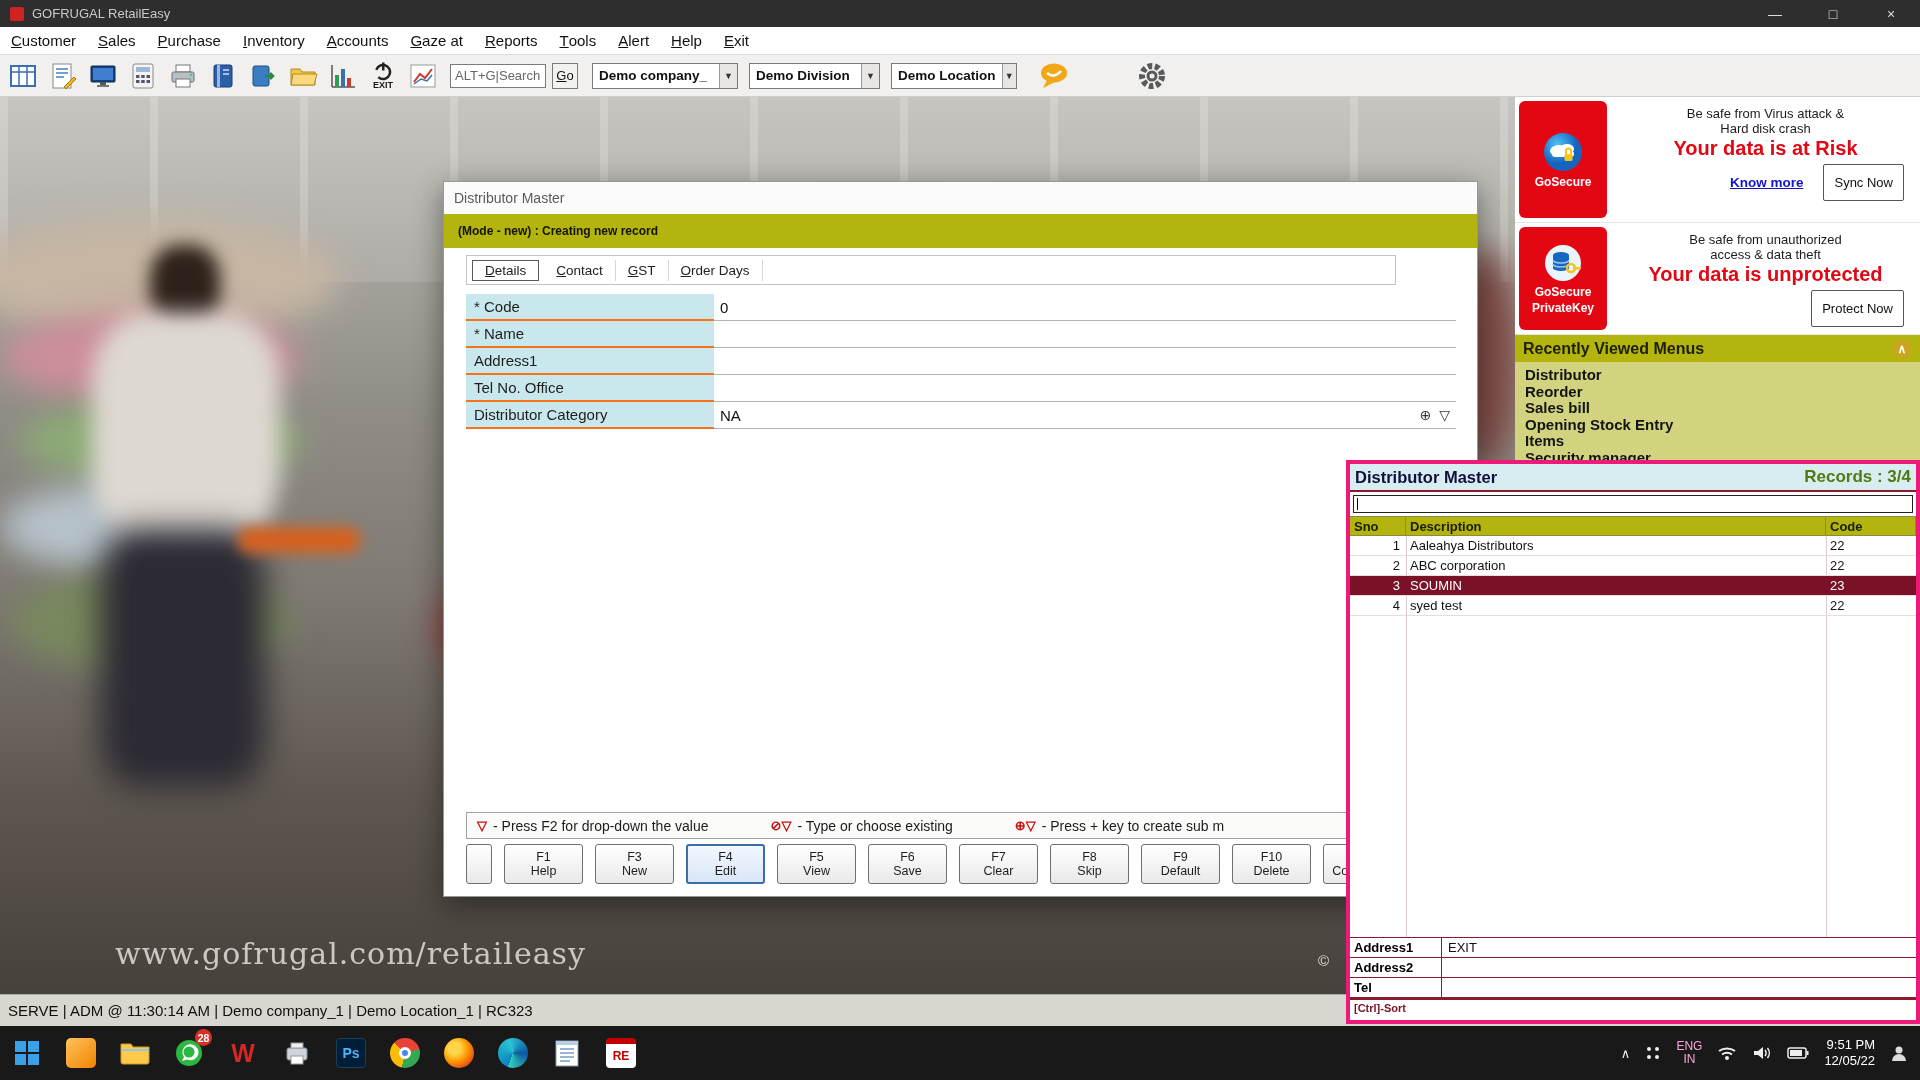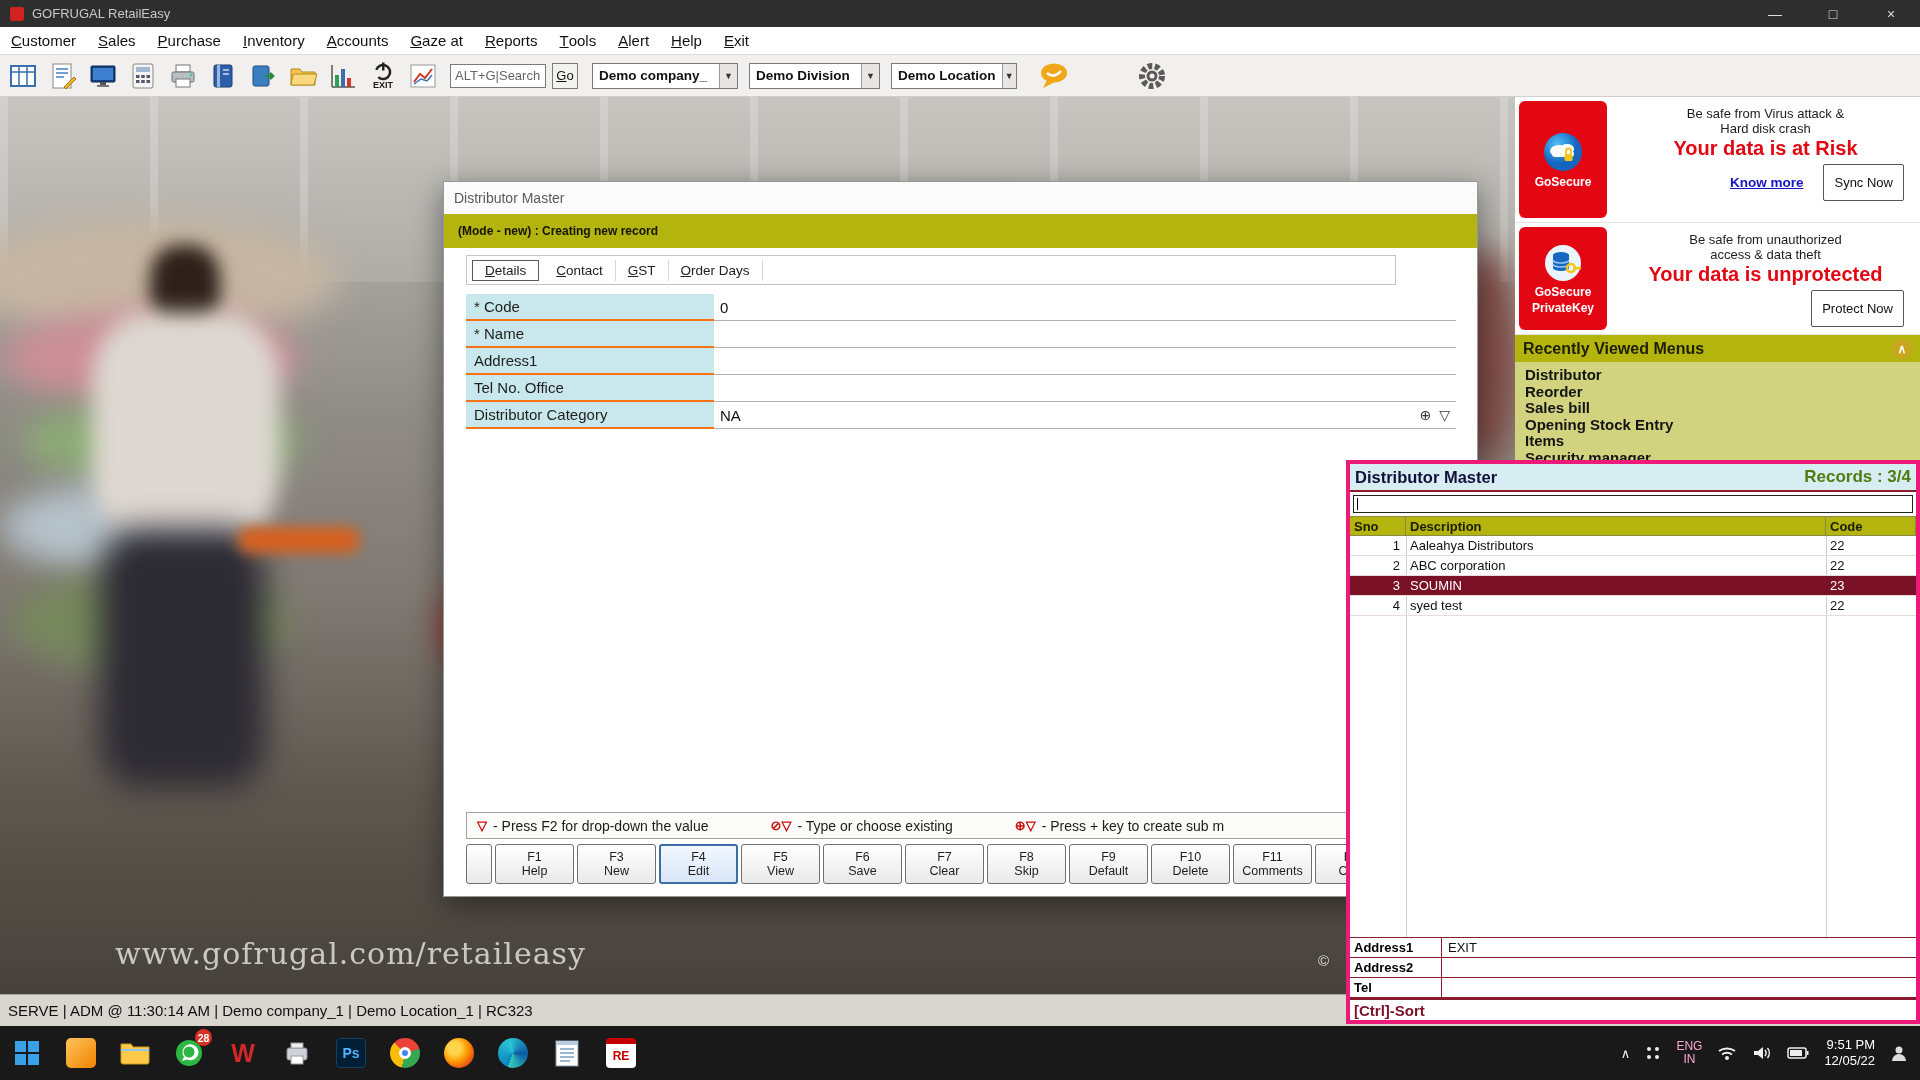--- a/index.html
+++ b/index.html
@@ -95,21 +95,21 @@
   .flabel { width:248px; background:#c9e8ed; display:flex; align-items:center; padding-left:8px;
     font-size:15px; color:#1e1e1e; border-bottom:2px solid #f97316; }
   .fvalue { flex:1; border-bottom:1px solid #b3b3b3; display:flex; align-items:center; padding-left:6px;
     font-size:15px; color:#101010; position:relative; }
   .cat-icons { position:absolute; right:6px; display:flex; gap:8px; font-size:14px; color:#333; }
   .hintbar { position:absolute; left:22px; top:630px; width:990px; height:27px; border:1px solid #a2a2a2;
     background:#fbfbfa; display:flex; align-items:center; font-size:14px; color:#1c1c1c; }
   .hint { display:flex; align-items:center; gap:6px; white-space:nowrap; }
   .h1 { margin-left:10px; } .h2 { margin-left:62px; } .h3 { margin-left:62px; }
   .sym { color:#cc1111; font-size:13px; font-weight:bold; }
-  .fkeys { position:absolute; left:22px; top:662px; display:flex; gap:3px; }
+  .fkeys { position:absolute; left:22px; top:662px; display:flex; gap:12px; }
   .fk { width:79px; height:40px; border:1px solid #6f6f6f; border-radius:3px;
     background:linear-gradient(#ffffff,#e9e9e9); display:flex; flex-direction:column; align-items:center;
     justify-content:center; font-size:12.5px; color:#1e1e1e; line-height:14px; }
   .fk.blank { width:26px; }
   .fk.active { border:2px solid #3a6ea5; background:linear-gradient(#f2f7ff,#d9e6f7); }
 
   
   .lookup { position:absolute; left:1346px; top:460px; width:574px; height:564px; background:#fff;
     border:4px solid #ed1a7a; z-index:5; display:flex; flex-direction:column; }
   .lk-hdr { height:28px; flex:0 0 auto; background:#d8edf2; border-bottom:2px solid #8b1a2e;
@@ -127,21 +127,21 @@
   .vl1 { left:56px; } .vl2 { left:476px; }
   .lk-row { display:flex; height:20px; font-size:13px; color:#101010; border-bottom:1px solid #eadcdc; position:relative; }
   .lk-row.selected { background:#7a1127; color:#fff; }
   .c-sno { width:56px; text-align:right; padding:2px 6px 0 0; }
   .c-desc { width:420px; padding:2px 0 0 4px; white-space:nowrap; overflow:hidden; }
   .c-code { flex:1; padding:2px 0 0 4px; }
   .lk-details { flex:0 0 auto; border-top:1px solid #8b1a2e; }
   .lk-drow { display:flex; height:20px; border-bottom:1px solid #8b1a2e; font-size:13px; background:#fff; }
   .lk-dlabel { width:92px; font-weight:bold; color:#000; padding:2px 0 0 4px; border-right:1px solid #8b1a2e; }
   .lk-dvalue { flex:1; padding:2px 0 0 6px; color:#101010; }
-  .lk-footer { flex:0 0 auto; height:22px; border-top:2px solid #8b1a2e; font-weight:bold; font-size:15px;
+  .lk-footer { flex:0 0 auto; height:22px; border-top:2px solid #8b1a2e; font-weight:bold; font-size:11px;
     color:#7a1127; padding:2px 0 0 4px; background:#fff; }
 
   
   .statusbar { position:absolute; left:0; top:994px; width:1920px; height:32px; background:#d9d6d0;
     border-top:1px solid #a8a8a8; display:flex; align-items:center; padding-left:8px; font-size:15px; color:#101010; z-index:2; }
 
   
   .taskbar { position:absolute; left:0; top:1026px; width:1920px; height:54px; background:#191919;
     display:flex; align-items:center; z-index:10; }
   .tb-slot { width:54px; height:54px; display:flex; align-items:center; justify-content:center; position:relative; flex:0 0 auto; }

